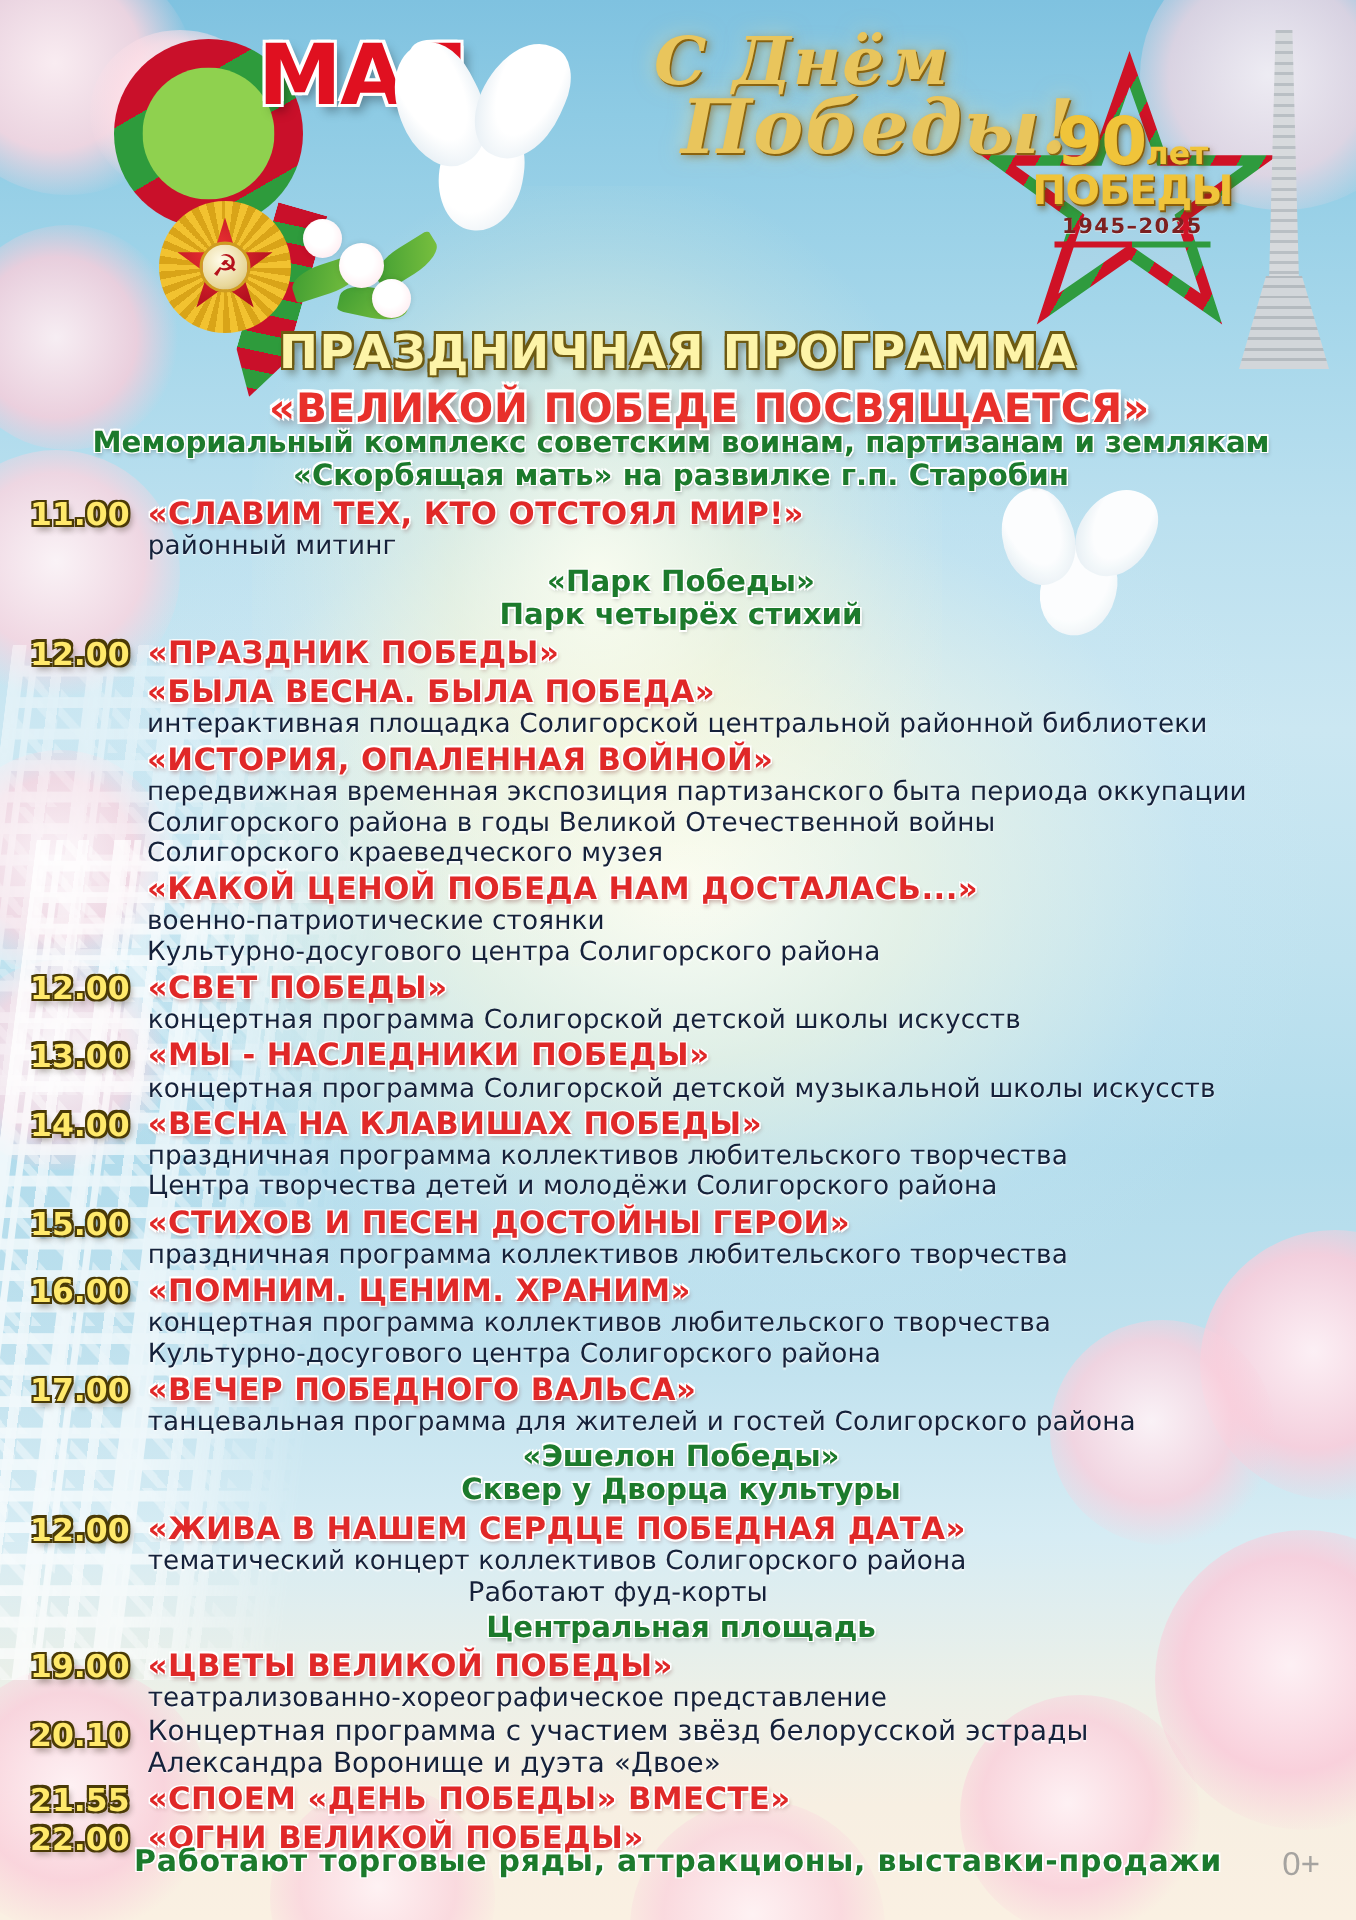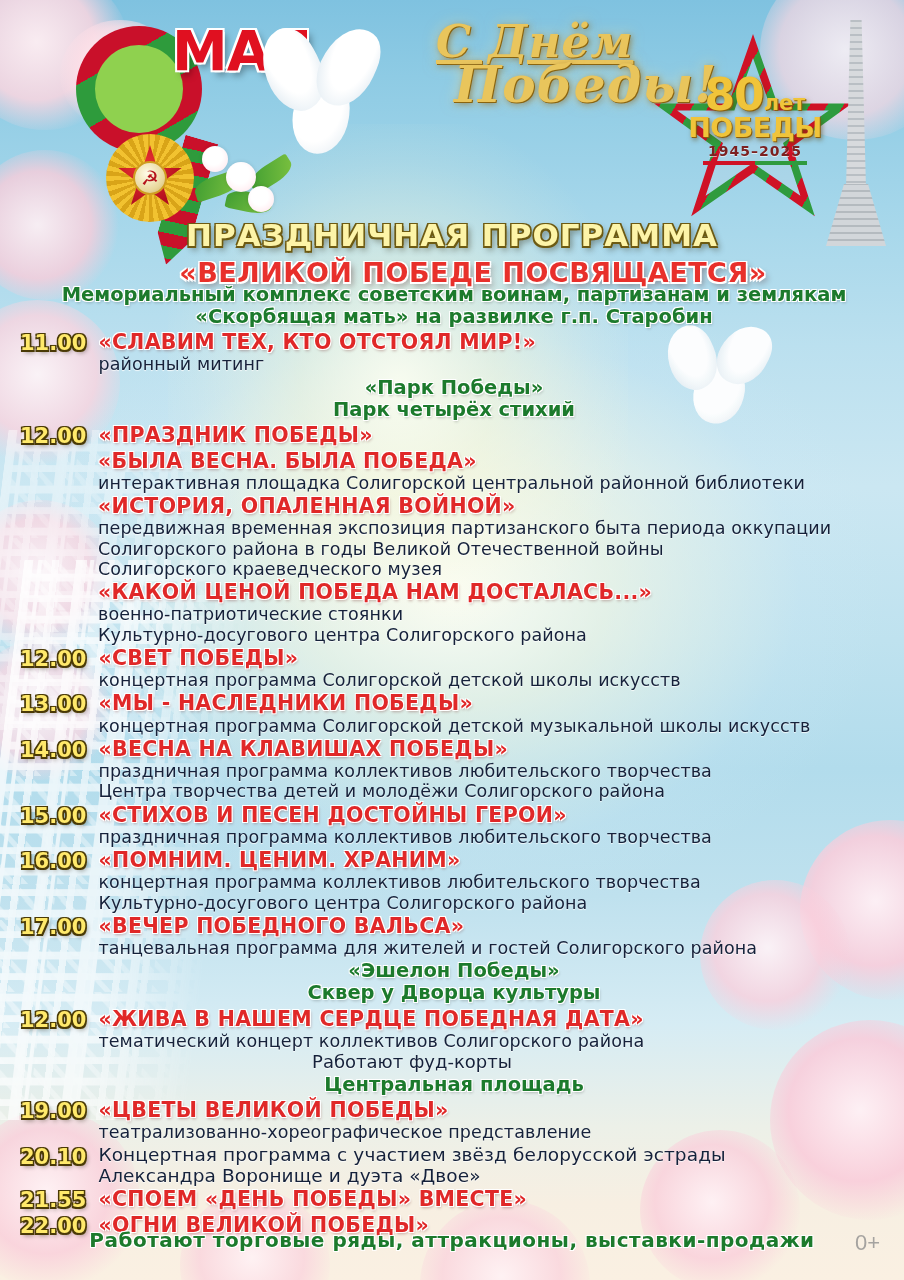--- a/index.html
+++ b/index.html
@@ -180,21 +180,21 @@
     left: 432px; top: 22px;
     width: 214px; height: 150px;
     font-family: "DejaVu Serif", serif;
     font-style: italic;
     font-weight: bold;
     color: #e9c55c;
     text-shadow: 1px 1px 0 #8a6410, 2px 2px 6px rgba(120,80,10,0.55), 0 0 14px rgba(255,225,140,0.5);
     line-height: 0.92;
     letter-spacing: 1px;
   }
-  .den-pobedy .l1 { font-size: 44px; padding-left: 4px; text-decoration: underline; }
+  .den-pobedy .l1 { font-size: 44px; padding-left: 4px; }
   .den-pobedy .l2 { font-size: 50px; padding-left: 22px; }
 
   .star80 {
     position: absolute;
     left: 646px; top: 20px;
     width: 232px; height: 232px;
   }
   .star80 .ribbonstar {
     position: absolute;
     left: 4px; top: 14px;
@@ -442,21 +442,21 @@
     </div>
 
     <div class="den-pobedy">
       <div class="l1">С Днём</div>
       <div class="l2">Победы!</div>
     </div>
 
     <div class="star80">
       <div class="ribbonstar"></div>
       <div class="txt">
-        <div class="t80"><span>80</span><small>лет</small></div>
+        <div class="t80"><span>90</span><small>лет</small></div>
         <div class="tpob">ПОБЕДЫ</div>
         <div class="tyears">1945–2025</div>
         <div class="tline"></div>
       </div>
       <div class="obelisk">
         <div class="shaft"></div>
         <div class="base"></div>
       </div>
     </div>
 

